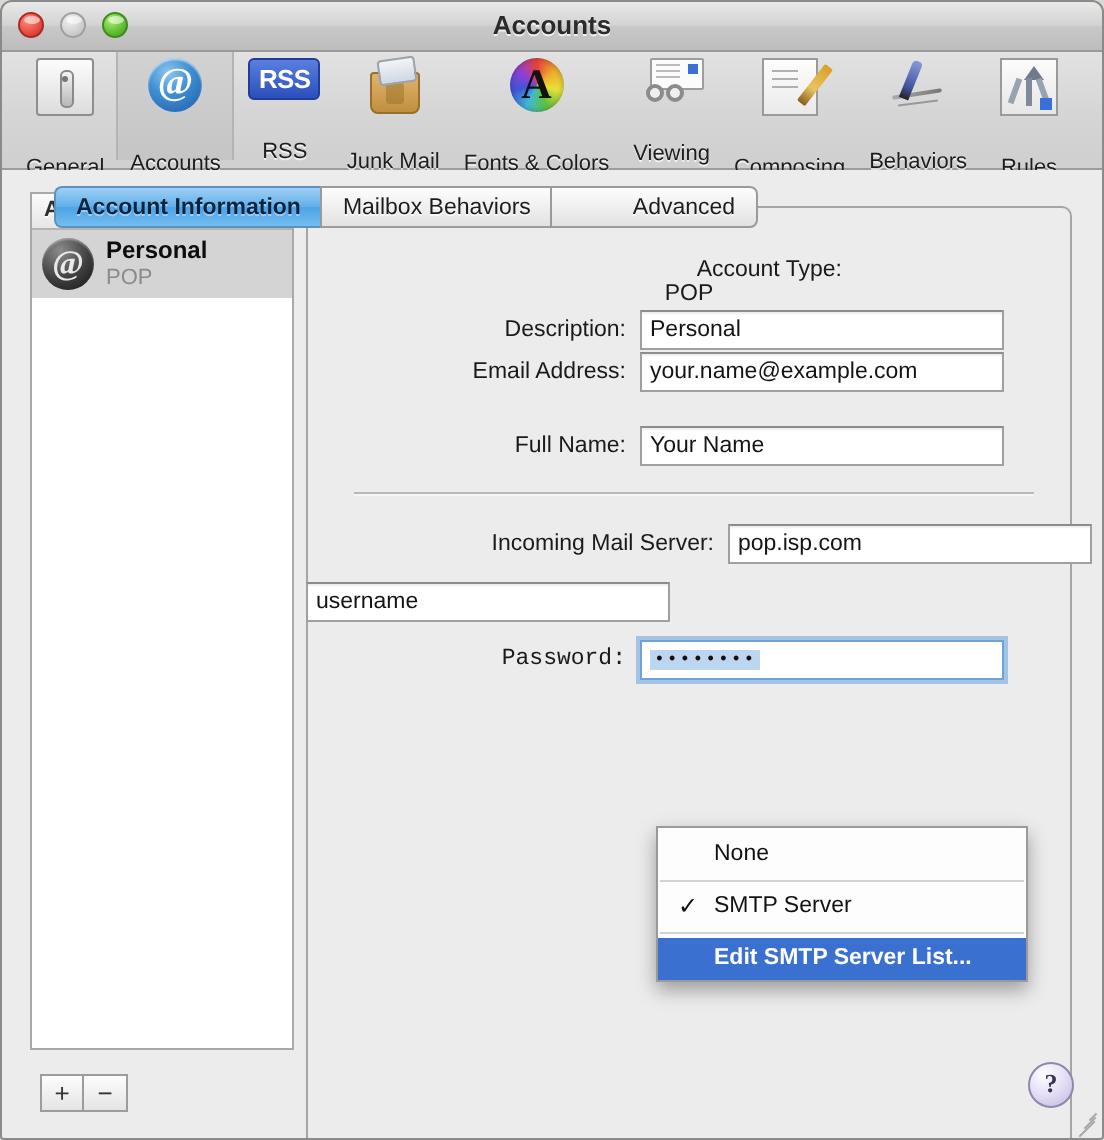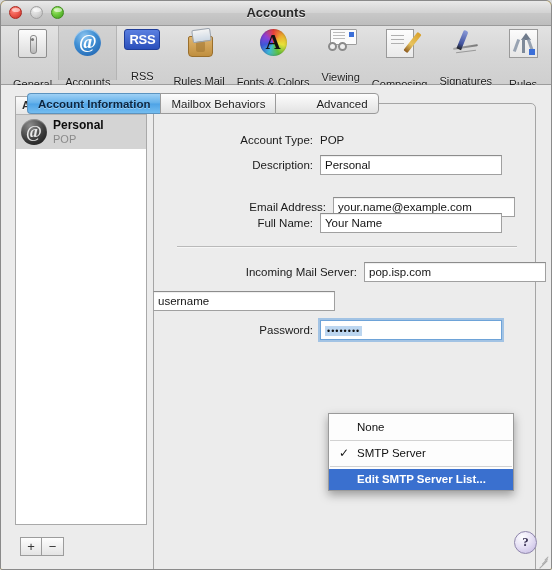--- a/index.html
+++ b/index.html
@@ -265,21 +265,21 @@
         </div>
       <div class="tblabel">RSS</div>
     </div>
     <div class="tbitem">
       <div class="tbicon">
         <div class="ic-junk">
             <div class="can"></div>
             <div class="lid"></div>
           </div>
       </div>
-      <div class="tblabel">Rules Mail</div>
+      <div class="tblabel">Junk Mail</div>
     </div>
     <div class="tbitem">
       <div class="tbicon">
           <div class="ic-fonts"></div>
         </div>
       <div class="tblabel">Fonts &amp; Colors</div>
     </div>
     <div class="tbitem">
       <div class="tbicon">
         <div class="ic-view">
@@ -299,21 +299,21 @@
       <div class="tblabel">Composing</div>
     </div>
     <div class="tbitem">
       <div class="tbicon">
         <div class="ic-sign">
             <div class="line"></div>
             <div class="line2"></div>
             <div class="pen"></div>
           </div>
       </div>
-      <div class="tblabel">Signatures</div>
+      <div class="tblabel">Behaviors</div>
     </div>
     <div class="tbitem">
       <div class="tbicon">
         <div class="ic-rules">
             <div class="arr"></div>
             <div class="st"></div>
             <div class="f1"></div>
             <div class="f2"></div>
             <div class="blue"></div>
           </div>
@@ -336,52 +336,52 @@
     </div>
     <div class="sb-buttons">
       <div class="sb-btn">+</div>
       <div class="sb-btn minus">−</div>
     </div>
 
     <div class="tabpanel"></div>
 
     <div class="form">
 
-      <div class="row" style="top:26px;">
+      <div class="row" style="top:26px;flex-direction:column;">
         <div class="lbl">Account Type:</div>
         <div class="val">POP</div>
       </div>
 
       <div class="row" style="top:51px;">
         <div class="lbl">Description:</div>
         <div class="fld">Personal</div>
       </div>
 
-      <div class="row" style="top:93px;padding-left:13px;">
+      <div class="row" style="top:72px;">
         <div class="lbl">Email Address:</div>
         <div class="fld">your.name@example.com</div>
       </div>
 
       <div class="row" style="top:109px;">
         <div class="lbl">Full Name:</div>
         <div class="fld">Your Name</div>
       </div>
 
       <div class="sep" style="top:143px;"></div>
 
       <div class="row" style="top:158px;padding-left:44px;">
         <div class="lbl">Incoming Mail Server:</div>
         <div class="fld">pop.isp.com</div>
       </div>
 
       <div class="row" style="top:187px;">
         <div class="fld">username</div>
       </div>
 
-      <div class="row" style="top:216px;">
+      <div class="row" style="top:216px;font-family:Liberation Mono, monospace;">
         <div class="lbl">Password:</div>
         <div class="fld focus">
           <span class="pw-dots">••••••••</span>
         </div>
       </div>
 
     </div>
 
     <div class="popbtn">
       <div class="arrowbox"></div>

